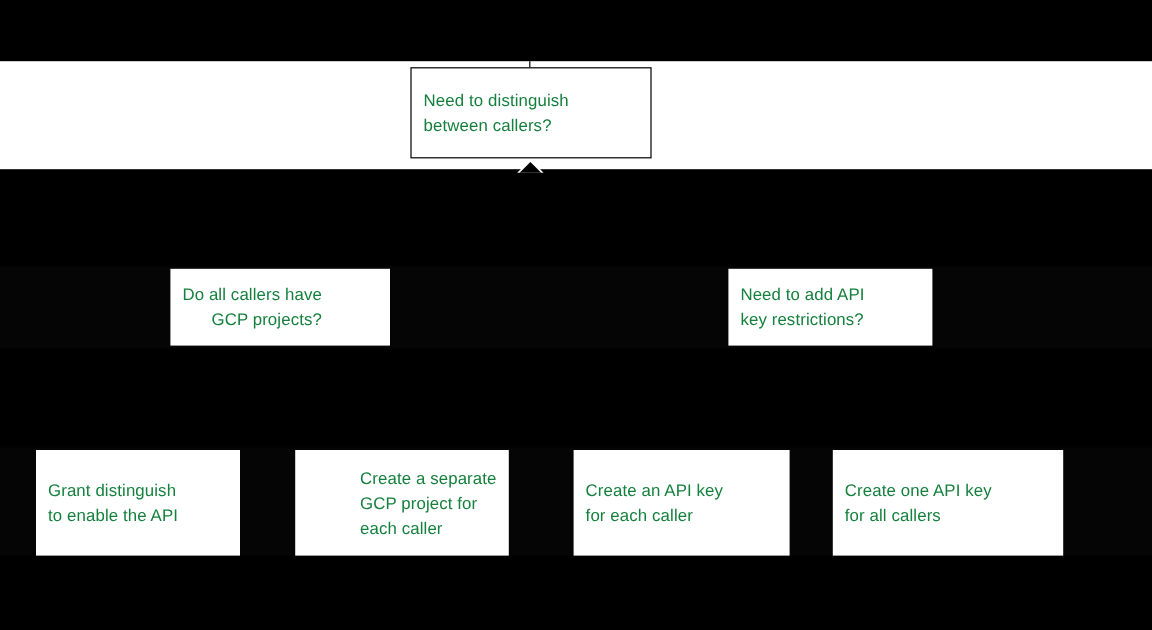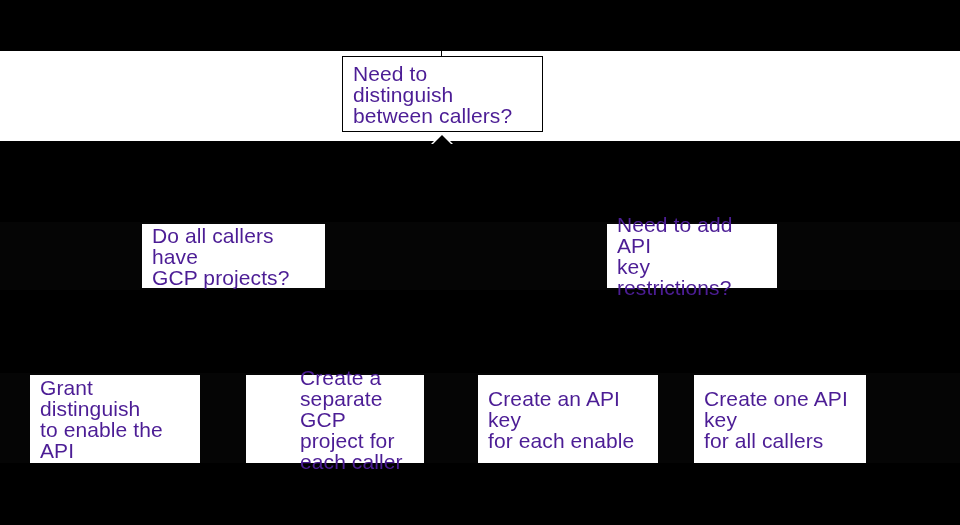--- a/index.html
+++ b/index.html
@@ -39,23 +39,23 @@
     box-sizing: border-box;
     display: flex;
     align-items: center;
   }
   .node.bordered {
     border: 1px solid #000000;
   }
   .node .node-text {
     display: block;
     padding: 0 10px;
-    font-size: 21px;
+    font-size: 14px;
     line-height: 21px;
-    color: #4c1d95;
+    color: #15803d;
     white-space: pre-line;
     letter-spacing: 0.1px;
   }
 
   
   .connector-line {
     position: absolute;
     background: #000000;
   }
   .arrowhead {
@@ -91,21 +91,21 @@
 
   <div class="connector-line" style="left:441px; top:51px; width:1px; height:6px;"></div>
 
   <div class="node bordered" style="left:342px; top:56px; width:201px; height:76px;">
     <span class="node-text">Need to distinguish
 between callers?</span>
   </div>
 
   <div class="arrowhead up-open" style="left:431px; top:133px;"></div>
 
-  <div class="node" style="left:142px; top:224px; width:183px; height:64px;">
+  <div class="node" style="left:142px; top:224px; width:183px; height:64px;text-align:right;">
     <span class="node-text">Do all callers have
 GCP projects?</span>
   </div>
 
   <div class="node" style="left:582px; top:224px; width:170px; height:64px;margin-left:25px;">
     <span class="node-text">Need to add API
 key restrictions?</span>
   </div>
 
   <div class="node" style="left:30px; top:375px; width:170px; height:88px;">
@@ -114,21 +114,21 @@
   </div>
 
   <div class="node" style="left:246px; top:375px; width:178px; height:88px;padding-left:44px;">
     <span class="node-text">Create a separate
 GCP project for
 each caller</span>
   </div>
 
   <div class="node" style="left:478px; top:375px; width:180px; height:88px;">
     <span class="node-text">Create an API key
-for each enable</span>
+for each caller</span>
   </div>
 
-  <div class="node" style="left:694px; top:375px; width:172px; height:88px;">
+  <div class="node" style="left:694px; top:375px; width:192px; height:88px;">
     <span class="node-text">Create one API key
 for all callers</span>
   </div>
 
 </div>
 
 </body></html>

